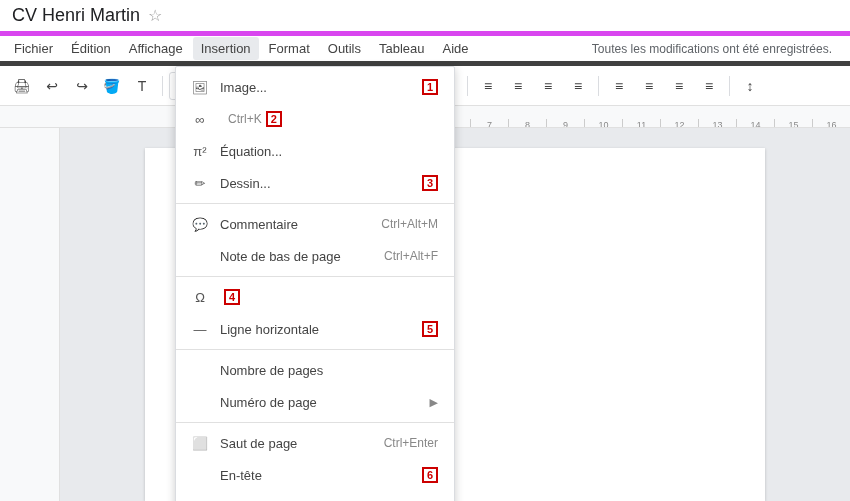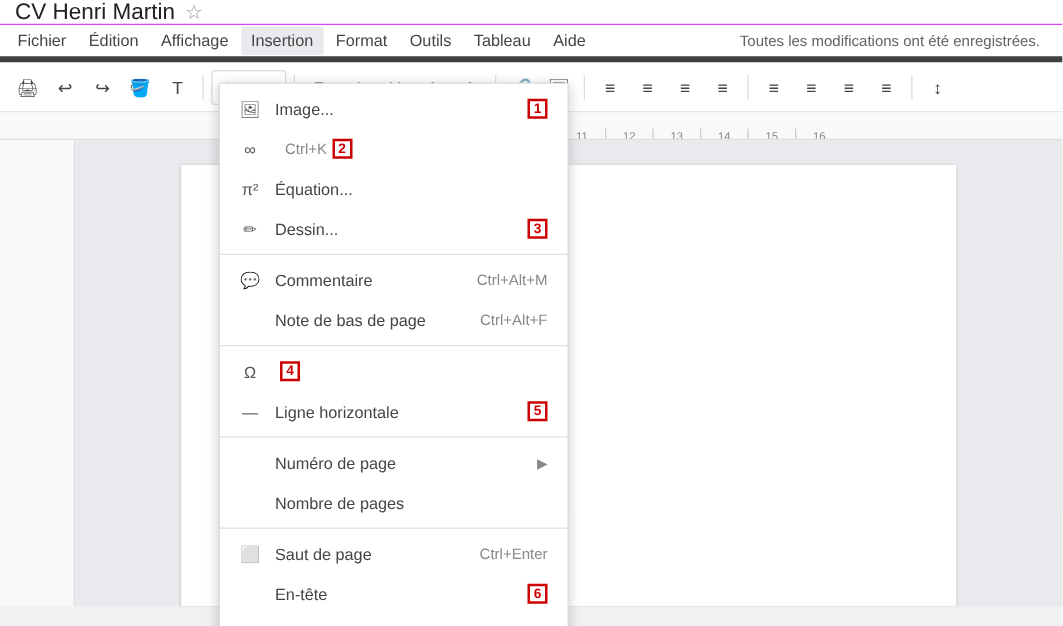--- a/index.html
+++ b/index.html
@@ -9,25 +9,25 @@
       background: #f1f1f1;
       width: 850px;
       height: 501px;
       overflow: hidden;
       position: relative;
     }
 
     
     #title-bar {
       background: #fff;
-      height: 20px;
+      height: 36px;
       display: flex;
       align-items: center;
       padding: 0 12px;
-      border-bottom: 1px solid #d946ef;
+      border-bottom: 5px solid #d946ef;
     }
     #title-bar .doc-title {
       font-size: 18px;
       color: #202124;
       font-weight: normal;
       margin-right: 8px;
     }
     #title-bar .star-icon {
       color: #999;
       font-size: 16px;
@@ -102,20 +102,21 @@
 
     
     #ruler {
       background: #f8f9fa;
       height: 22px;
       border-bottom: 1px solid #e0e0e0;
       display: flex;
       align-items: center;
       overflow: hidden;
       position: relative;
+      justify-content: flex-end;
     }
     #ruler-inner {
       display: flex;
       align-items: flex-end;
       padding-left: 180px;
       height: 100%;
       font-size: 9px;
       color: #888;
       gap: 0;
     }
@@ -353,26 +354,26 @@
       <span class="annotation">4</span>
     </div>
     <div class="dropdown-item">
       <span class="item-icon">—</span>
       <span class="item-label">Ligne horizontale</span>
       <span class="annotation">5</span>
     </div>
     <div class="dropdown-separator"></div>
     <div class="dropdown-item">
       <span class="item-icon"></span>
+      <span class="item-label">Nombre de pages</span>
+    </div>
+    <div class="dropdown-item">
+      <span class="item-icon"></span>
       <span class="item-label">Numéro de page</span>
       <span class="item-arrow">▶</span>
-    </div>
-    <div class="dropdown-item">
-      <span class="item-icon"></span>
-      <span class="item-label">Nombre de pages</span>
     </div>
     <div class="dropdown-separator"></div>
     <div class="dropdown-item">
       <span class="item-icon">⬜</span>
       <span class="item-label">Saut de page</span>
       <span class="item-shortcut">Ctrl+Enter</span>
     </div>
     <div class="dropdown-item">
       <span class="item-icon"></span>
       <span class="item-label">En-tête</span>

